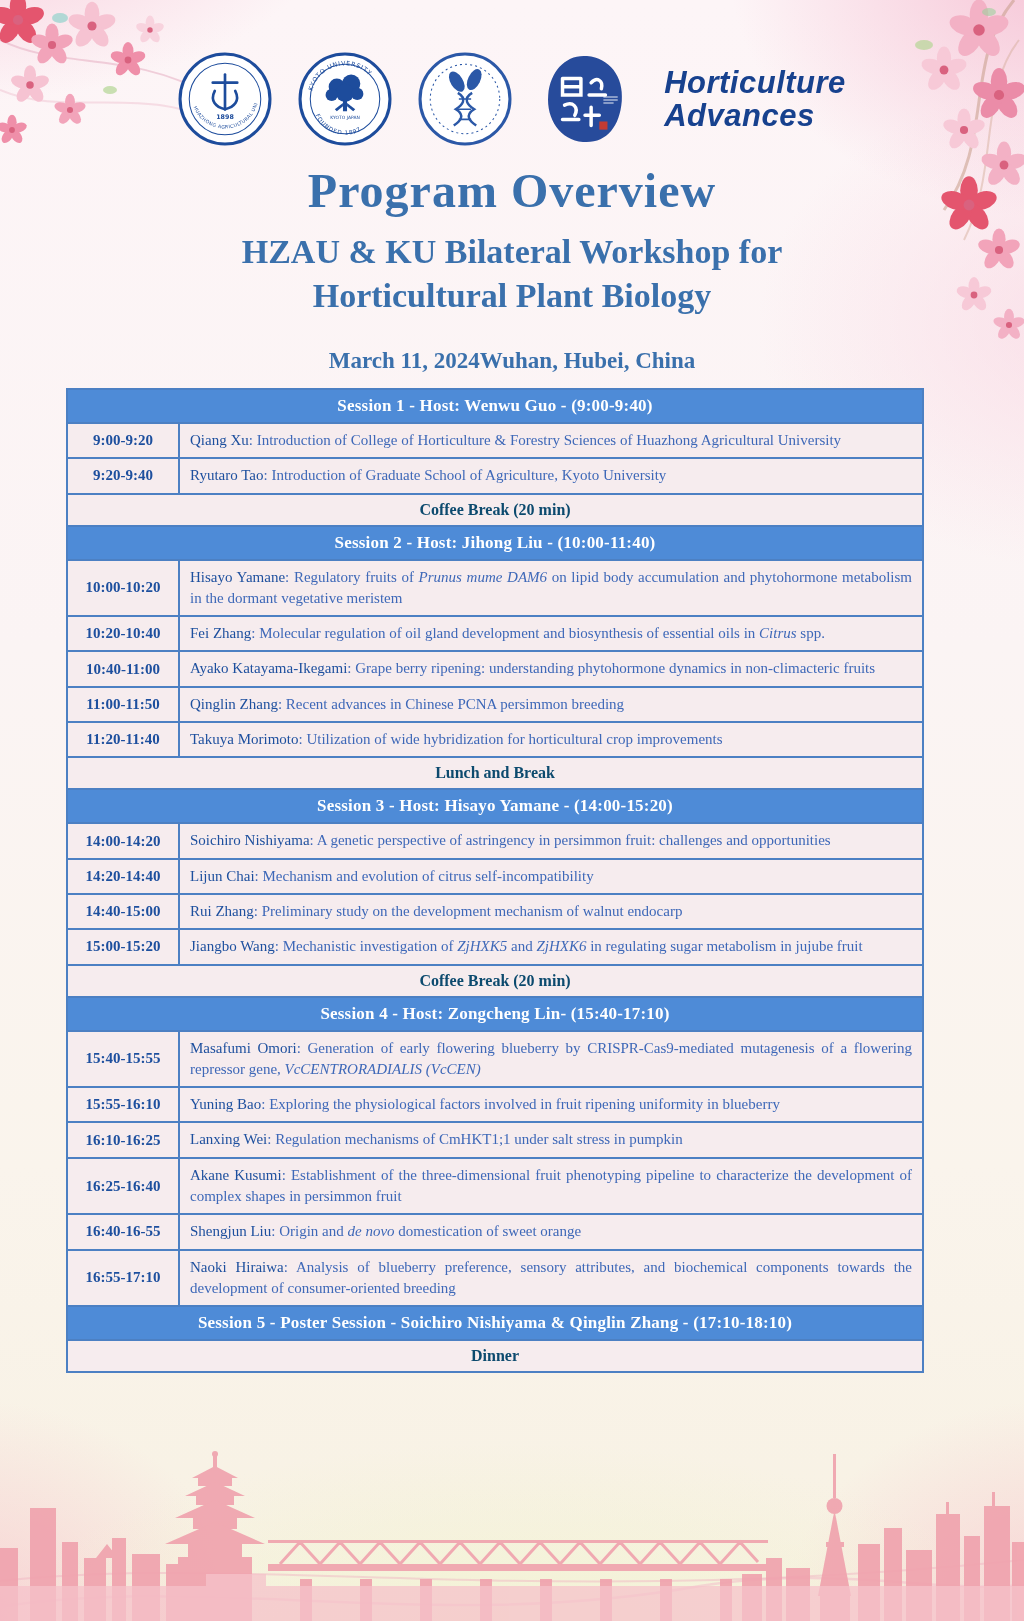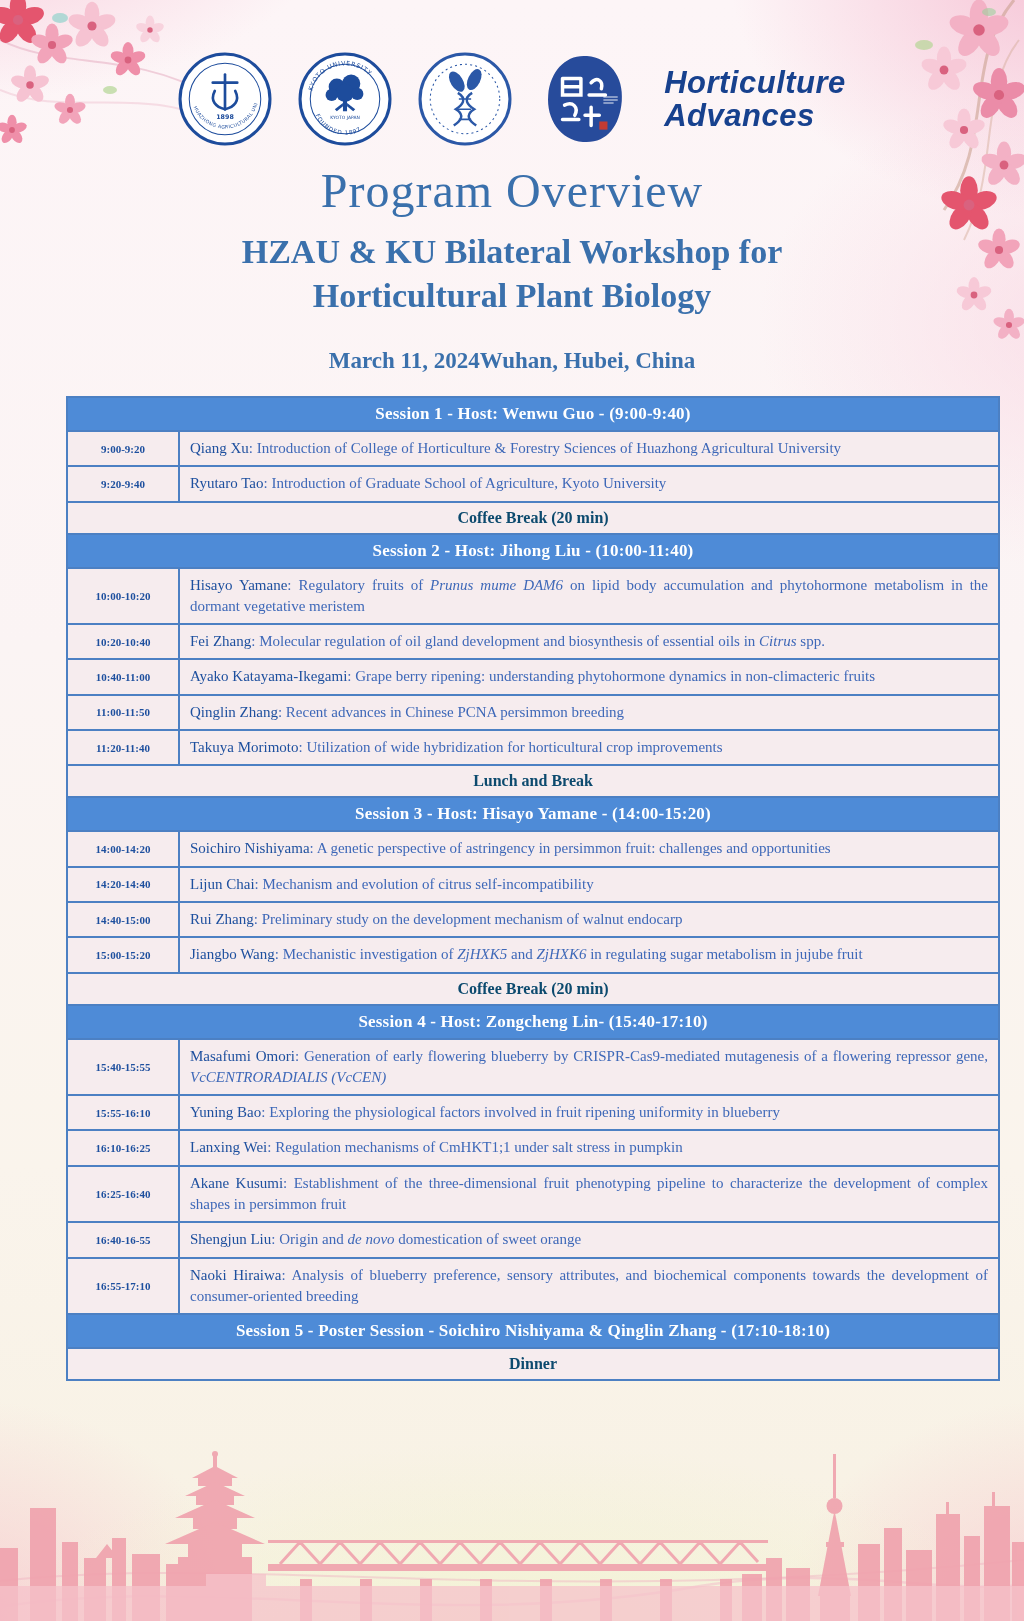--- a/index.html
+++ b/index.html
@@ -17,37 +17,37 @@
   }
   .deco{position:absolute;pointer-events:none;}
 
   
   .logo-row{position:absolute;top:52px;left:0;width:100%;display:flex;justify-content:center;align-items:center;gap:26px;}
   .logo{width:94px;height:94px;flex:0 0 auto;}
   .wordmark{font-family:"Liberation Sans",sans-serif;font-style:italic;font-weight:bold;
     color:#17418e;font-size:31px;line-height:1.08;letter-spacing:.5px;padding-left:6px;}
 
   .page-title{position:absolute;top:163px;left:0;width:100%;text-align:center;
-    font-size:48px;font-weight:normal;color:#3a70ac;letter-spacing:1px;}
+    font-size:48px;font-weight:bold;color:#3a70ac;letter-spacing:1px;}
   .page-subtitle{position:absolute;top:230px;left:0;width:100%;text-align:center;
     font-size:34px;font-weight:bold;color:#3a70ac;line-height:1.3;}
   .date-row{position:absolute;top:348px;left:0;width:100%;display:flex;justify-content:center;
     font-size:23px;font-weight:bold;color:#3a70ac;}
 
   
-  .schedule{position:absolute;left:66px;top:388px;width:934px;
-    border:2px solid #4c80c3;background:#f6ecee;box-sizing:border-box;margin-top:8px;}
+  .schedule{position:absolute;left:66px;top:388px;width:858px;
+    border:2px solid #4c80c3;background:#f6ecee;box-sizing:border-box;}
   .row{border-top:2px solid #4c80c3;box-sizing:border-box;}
   .row:first-child{border-top:none;}
   .session-row{background:#4e8bd7;color:#ffffff;text-align:center;font-weight:bold;
     font-size:17px;padding:6px 4px;letter-spacing:.2px;}
   .break-row{text-align:center;font-weight:bold;color:#0c4a6e;font-size:16px;padding:6px 4px;}
   .talk-row{display:flex;align-items:stretch;}
   .time-cell{flex:0 0 112px;display:flex;align-items:center;justify-content:center;
-    text-align:center;font-weight:bold;color:#1d4f9e;font-size:11px;
+    text-align:center;font-weight:bold;color:#1d4f9e;font-size:15px;
     border-right:2px solid #4c80c3;padding:3px 2px;box-sizing:border-box;}
   .talk-cell{flex:1;padding:6px 10px;color:#3e68b8;font-size:15px;line-height:1.42;
     text-align:justify;box-sizing:border-box;display:flex;flex-direction:column;justify-content:center;}
   .talk-cell p{margin:0;}
   .talk-cell .speaker{color:#1d4f9e;font-weight:normal;font-style:normal;}
   .talk-cell i{font-style:italic;}
 
   .ring-text{font-family:"DejaVu Sans",sans-serif;fill:#1d4c9c;}
 </style>
 </head>

